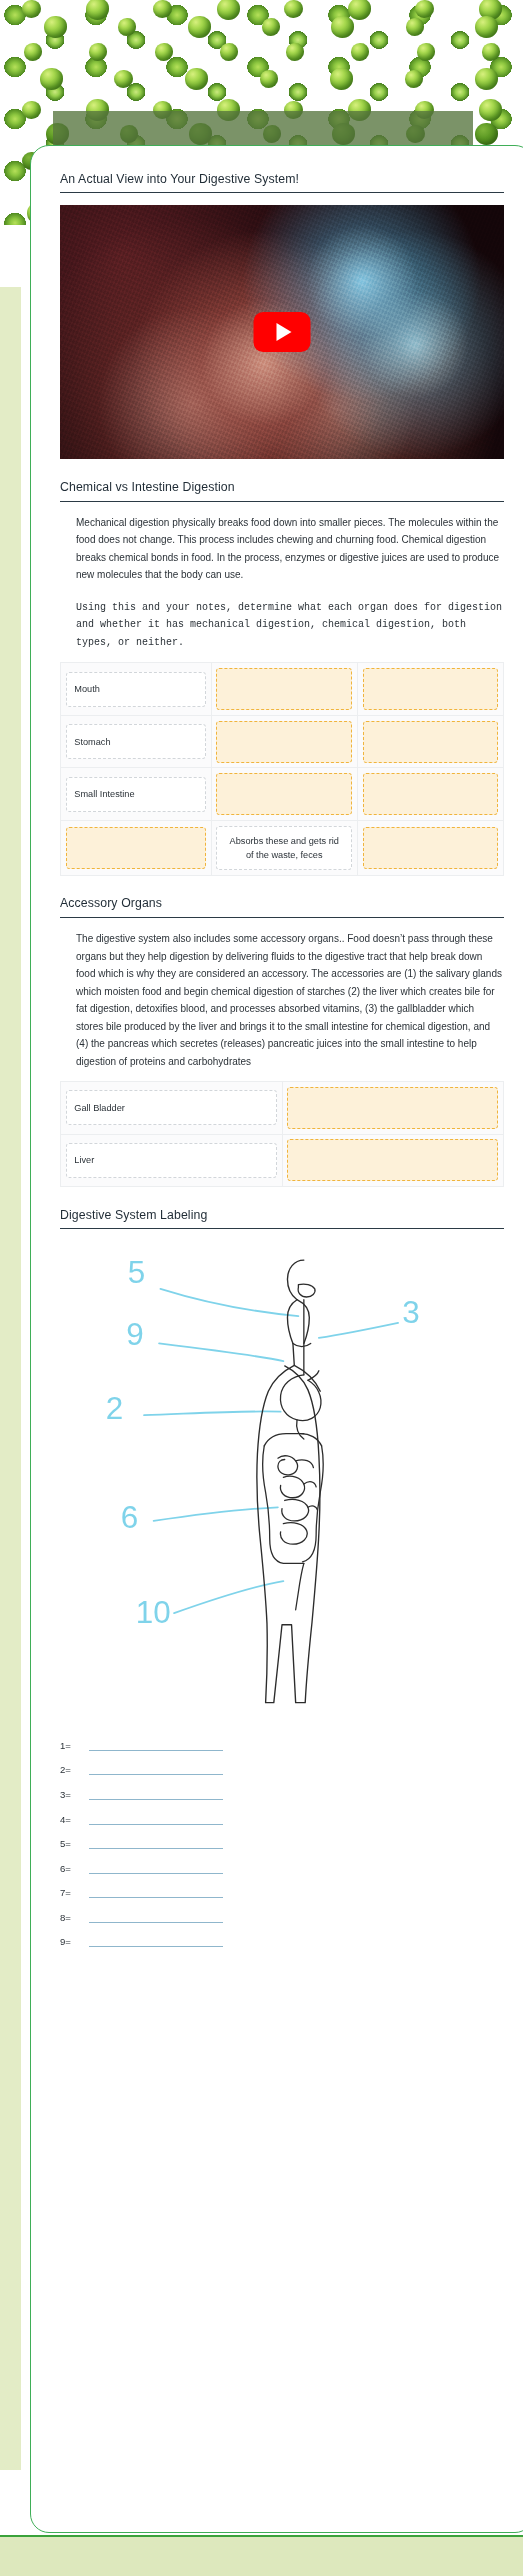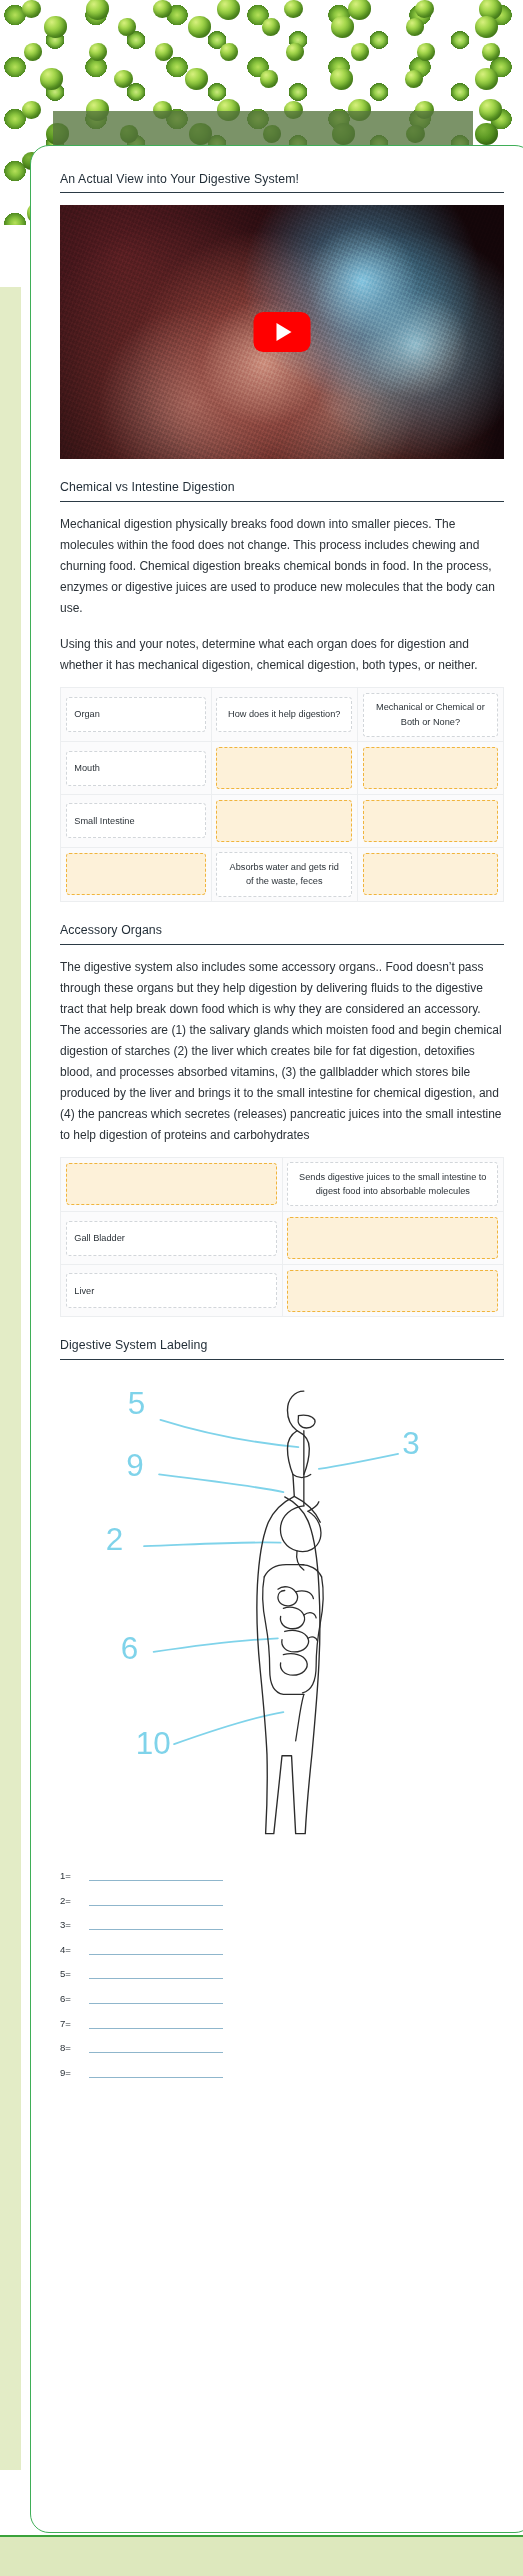--- a/index.html
+++ b/index.html
@@ -106,24 +106,25 @@
     padding-bottom: 6.8px;
     margin-top: 2.7px;
   }
   .rule {
     height: 0.7px;
     background: #2b3a45;
     margin-bottom: 12.3px;
   }
 
   p.body-text {
-    font-size: 12px;
+    font-size: 10px;
     line-height: 1.75;
     color: #2b3238;
     margin-bottom: 11px;
+    margin-left: 16px;
   }
 
   
   .video-wrap {
     position: relative;
     width: 100%;
     height: 254px;
     margin: 2.7px 0 20.5px 0;
     overflow: hidden;
     background: #1a0d10;
@@ -345,43 +346,43 @@
       <div class="video-img"></div>
       <div class="video-grain"></div>
       <div class="play-btn">
         <div class="play-tri"></div>
       </div>
     </div>
 
     <h2 class="section-title">Chemical vs Intestine Digestion</h2>
     <div class="rule"></div>
     <p class="body-text">Mechanical digestion physically breaks food down into smaller pieces. The molecules within the food does not change. This process includes chewing and churning food. Chemical digestion breaks chemical bonds in food. In the process, enzymes or digestive juices are used to produce new molecules that the body can use.</p>
-    <p class="body-text" style="margin-top:15px;">Using this and your notes, determine what each organ does for digestion and whether it has mechanical digestion, chemical digestion, both types, or neither.</p>
+    <p class="body-text" style="margin-top:15px;font-family:Liberation Mono, monospace;">Using this and your notes, determine what each organ does for digestion and whether it has mechanical digestion, chemical digestion, both types, or neither.</p>
 
     <table class="wsheet">
       <colgroup>
           <col class="col-a">
           <col class="col-b">
           <col class="col-c">
         </colgroup>
       <tbody id="organ-tbody">
           <tr>
             <td>
-              <div class="cell">Organ</div>
-            </td>
-            <td>
-              <div class="cell center">How does it help digestion?</div>
-            </td>
-            <td>
-              <div class="cell center">Mechanical or Chemical or Both or None?</div>
+              <div class="cell">Mouth</div>
+            </td>
+            <td>
+              <div class="cell blank"></div>
+            </td>
+            <td>
+              <div class="cell blank"></div>
             </td>
           </tr>
           <tr>
             <td>
-              <div class="cell">Mouth</div>
+              <div class="cell">Stomach</div>
             </td>
             <td>
               <div class="cell blank"></div>
             </td>
             <td>
               <div class="cell blank"></div>
             </td>
           </tr>
           <tr>
             <td>
@@ -392,47 +393,39 @@
             </td>
             <td>
               <div class="cell blank"></div>
             </td>
           </tr>
           <tr>
             <td>
               <div class="cell blank"></div>
             </td>
             <td>
-              <div class="cell center">Absorbs water and gets rid of the waste, feces</div>
+              <div class="cell center">Absorbs these and gets rid of the waste, feces</div>
             </td>
             <td>
               <div class="cell blank"></div>
             </td>
           </tr>
         </tbody>
     </table>
 
     <h2 class="section-title">Accessory Organs</h2>
     <div class="rule"></div>
     <p class="body-text">The digestive system also includes some accessory organs.. Food doesn’t pass through these organs but they help digestion by delivering fluids to the digestive tract that help break down food which is why they are considered an accessory. The accessories are (1) the salivary glands which moisten food and begin chemical digestion of starches (2) the liver which creates bile for fat digestion, detoxifies blood, and processes absorbed vitamins, (3) the gallbladder which stores bile produced by the liver and brings it to the small intestine for chemical digestion, and (4) the pancreas which secretes (releases) pancreatic juices into the small intestine to help digestion of proteins and carbohydrates</p>
 
     <table class="wsheet">
       <colgroup>
           <col class="col-half">
           <col class="col-half">
         </colgroup>
       <tbody id="accessory-tbody">
-          <tr>
-            <td>
-              <div class="cell blank"></div>
-            </td>
-            <td>
-              <div class="cell center">Sends digestive juices to the small intestine to digest food into absorbable molecules</div>
-            </td>
-          </tr>
           <tr>
             <td>
               <div class="cell">Gall Bladder</div>
             </td>
             <td>
               <div class="cell blank"></div>
             </td>
           </tr>
           <tr>
             <td>

